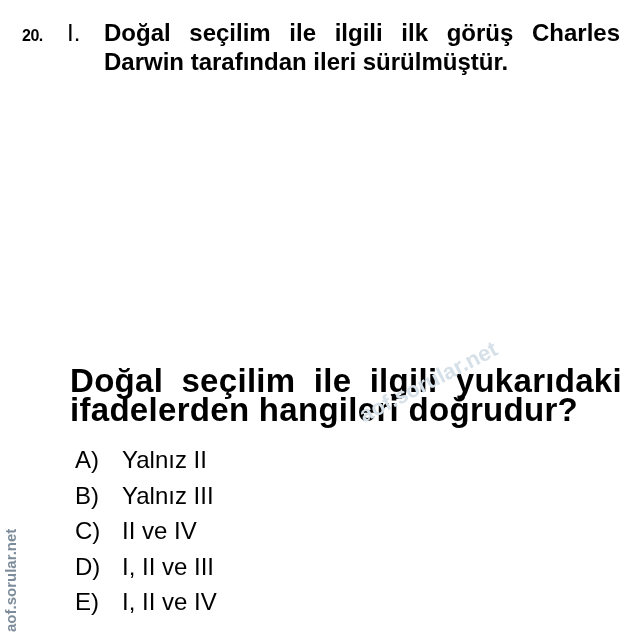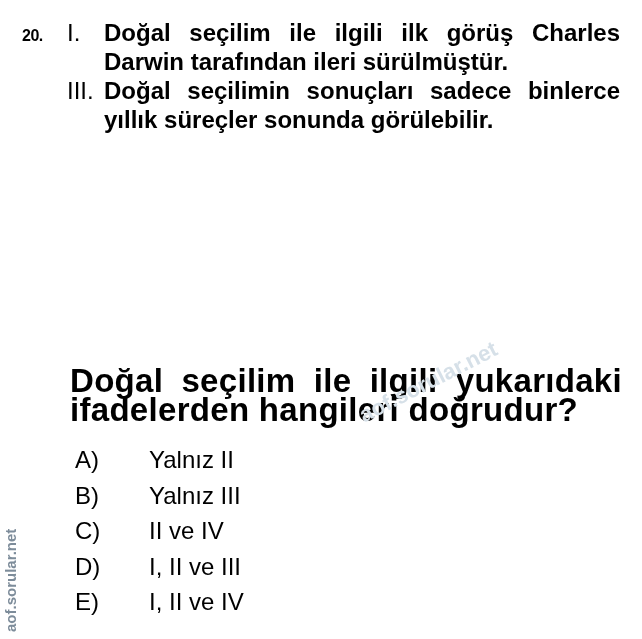--- a/index.html
+++ b/index.html
@@ -73,21 +73,20 @@
     .option .letter {
       position: absolute;
       left: 0;
       top: 0;
     }
     .option .otext {
       position: absolute;
       left: 47px;
       top: 0;
       white-space: nowrap;
-      margin-left: 27px;
     }
     .wm-diag {
       position: absolute;
       left: 355px;
       top: 405px;
       font-size: 22px;
       font-weight: bold;
       color: #d6e0e8;
       transform: rotate(-27deg);
       transform-origin: left top;
@@ -108,24 +107,20 @@
 </head>
 <body>
 
 <div class="qnum">20.</div>
 
 <div class="statements">
   <div class="stmt">
     <span class="roman">I.</span>
     <span class="text">Doğal seçilim ile ilgili ilk görüş Charles Darwin tarafından ileri sürülmüştür.</span>
   </div>
-  <div class="stmt">
-    <span class="roman">III.</span>
-    <span class="text">Doğal seçilimin sonuçları sadece binlerce yıllık süreçler sonunda görülebilir.</span>
-  </div>
 </div>
 
 <div class="prompt">Doğal seçilim ile ilgili yukarıdaki ifadelerden hangileri doğrudur?</div>
 
 <div class="options">
   <div class="option">
     <span class="letter">A)</span>
     <span class="otext">Yalnız II</span>
   </div>
   <div class="option">

